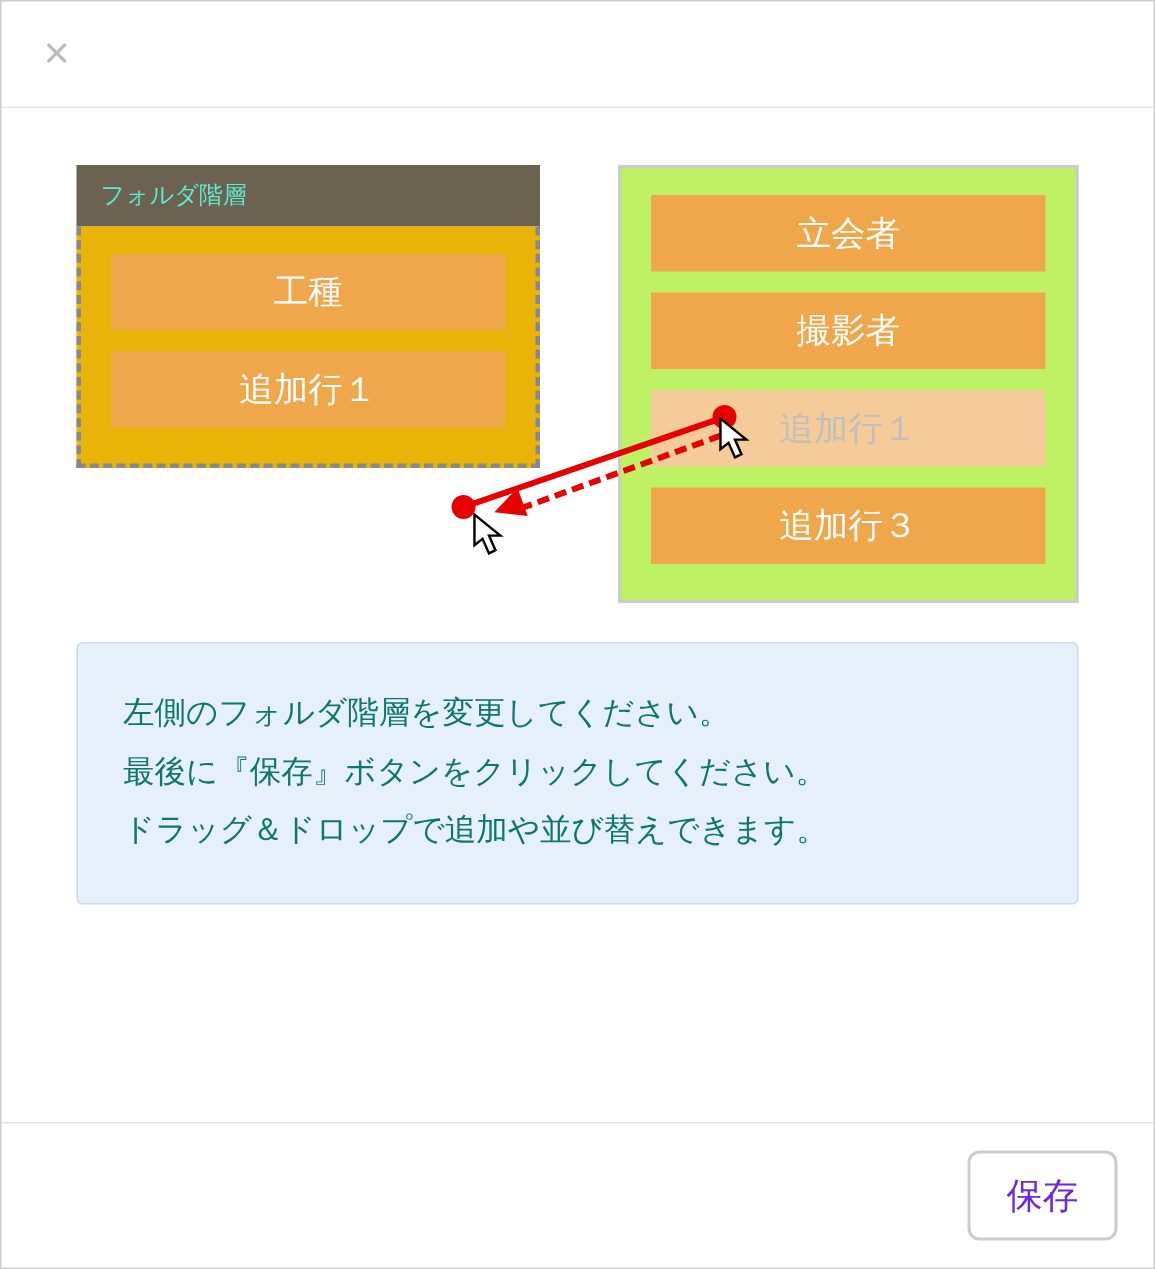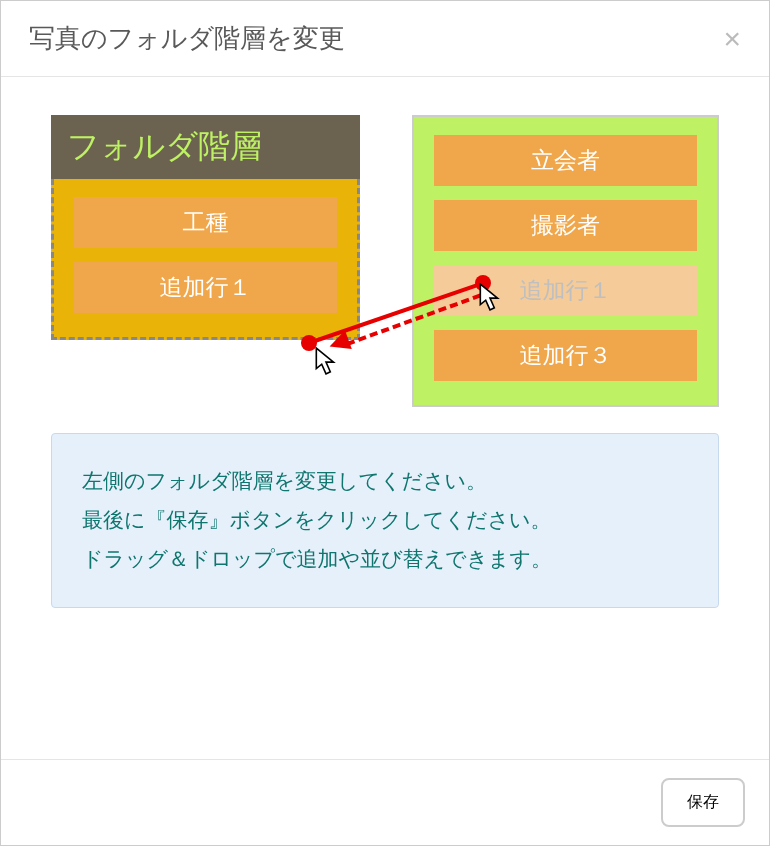--- a/index.html
+++ b/index.html
@@ -44,22 +44,22 @@
     display: flex;
     gap: 52px;
     position: relative;
     align-items: flex-start;
   }
   .left-panel {
     width: 310px;
   }
   .panel-header {
     background: #6b634f;
-    color: #bef264;
-    font-size: 32px;
+    color: #5eead4;
+    font-size: 16px;
     padding: 10px 16px;
     font-weight: 500;
   }
   .drop-zone {
     border: 3px dashed #888;
     border-top: none;
     background: #eab308;
     padding: 18px 20px 24px 20px;
   }
   .right-panel {
@@ -94,22 +94,22 @@
   }
   .modal-footer {
     border-top: 1px solid #e5e5e5;
     padding: 18px 24px;
     display: flex;
     justify-content: flex-end;
   }
   .save-btn {
     border: 2px solid #ccc;
     background: #fff;
-    color: #000000;
-    font-size: 16px;
+    color: #6d28d9;
+    font-size: 24px;
     padding: 12px 24px;
     border-radius: 8px;
     cursor: pointer;
   }
   .drag-overlay {
     position: absolute;
     left: 0; top: 0;
     pointer-events: none;
     width: 100%;
     height: 100%;
@@ -147,21 +147,20 @@
     border-right: 20px solid #e60000;
     transform-origin: center;
   }
 </style>
 </head>
 <body>
 
 <div class="modal">
 
   <div class="modal-header">
-    <div class="modal-title">写真のフォルダ階層を変更</div>
     <div class="close-btn">×</div>
   </div>
 
   <div class="modal-body">
     <div class="panels">
 
       <div class="left-panel">
         <div class="panel-header">フォルダ階層</div>
         <div class="drop-zone">
           <div class="item">工種</div>

